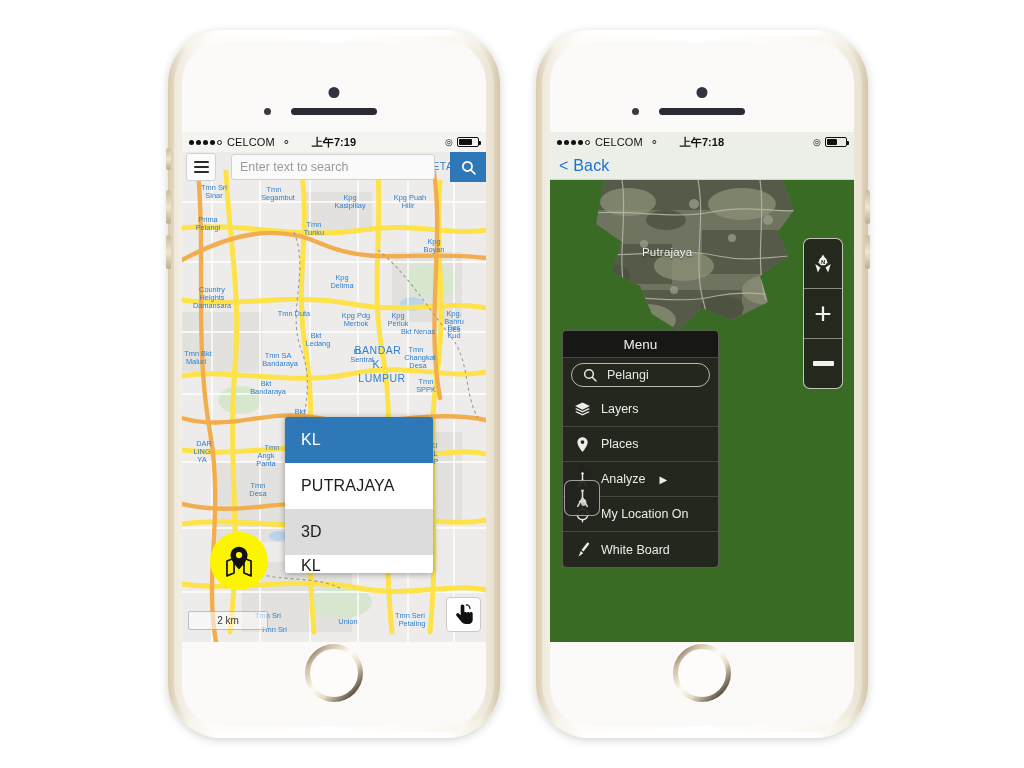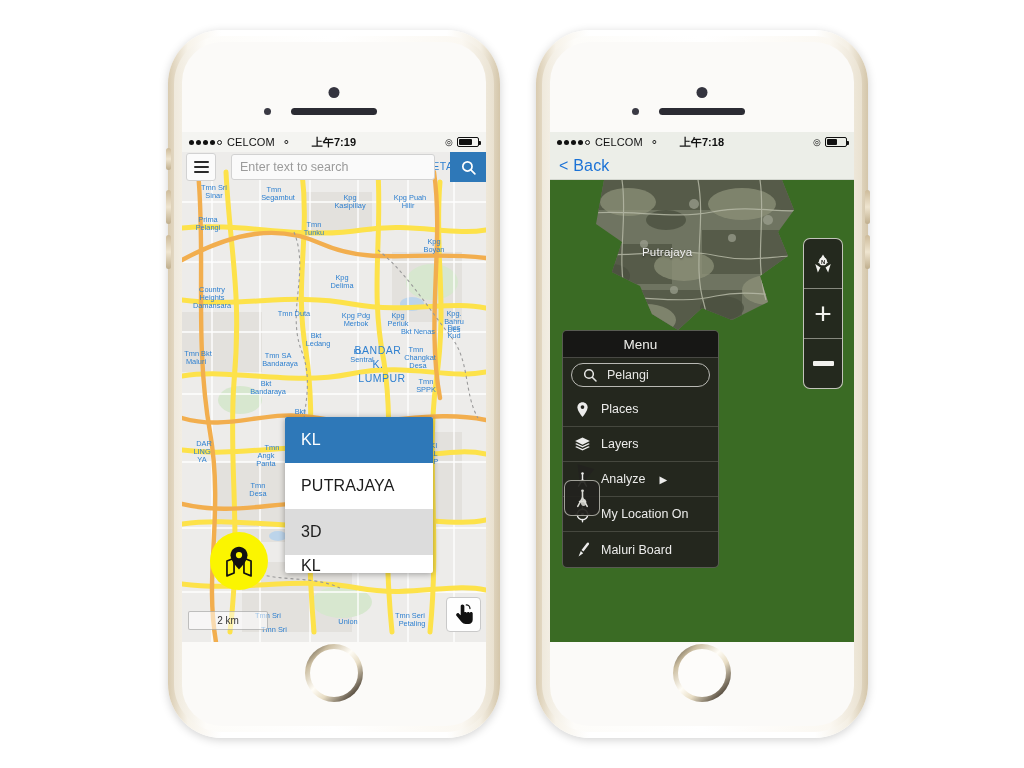--- a/index.html
+++ b/index.html
@@ -553,36 +553,36 @@
                   <circle cx="10.5" cy="10.5" r="6.5"></circle>
                     <path d="M15.4 15.4 L21 21" stroke-linecap="round"></path>
                 </svg>
               </span>
               <span>Pelangi</span>
             </div>
 
             <div class="menu-row">
               <span class="mi">
                 <svg viewBox="0 0 24 24" fill="#ececeb">
-                  <path d="M12 1.6 C8 1.6 4.8 4.8 4.8 8.8 C4.8 14.4 12 22.4 12 22.4 C12 22.4 19.2 14.4 19.2 8.8 C19.2 4.8 16 1.6 12 1.6 Z"></path>
-                  <circle cx="12" cy="8.6" r="2.6" fill="#24241f"></circle>
-                </svg>
-              </span>
-              <span>Places</span>
-            </div>
-
-            <div class="menu-row">
-              <span class="mi">
-                <svg viewBox="0 0 24 24" fill="#ececeb">
                   <path d="M12 2.2 L22.4 7.2 L12 12.2 L1.6 7.2 Z"></path>
                   <path d="M12 14.2 L3.6 10.2 L1.6 11.2 L12 16.2 L22.4 11.2 L20.4 10.2 Z"></path>
                   <path d="M12 18.4 L3.6 14.4 L1.6 15.4 L12 20.4 L22.4 15.4 L20.4 14.4 Z"></path>
                 </svg>
               </span>
               <span>Layers</span>
+            </div>
+
+            <div class="menu-row">
+              <span class="mi">
+                <svg viewBox="0 0 24 24" fill="#ececeb">
+                  <path d="M12 1.6 C8 1.6 4.8 4.8 4.8 8.8 C4.8 14.4 12 22.4 12 22.4 C12 22.4 19.2 14.4 19.2 8.8 C19.2 4.8 16 1.6 12 1.6 Z"></path>
+                  <circle cx="12" cy="8.6" r="2.6" fill="#24241f"></circle>
+                </svg>
+              </span>
+              <span>Places</span>
             </div>
 
             <div class="menu-row">
               <span class="mi">
                 <svg viewBox="0 0 24 24" fill="none" stroke="#ececeb" stroke-width="2" stroke-linecap="round">
                   <circle cx="12" cy="3.4" r="1.8" fill="#ececeb" stroke="none"></circle>
                   <path d="M12 5.4 L12 12"></path>
                     <path d="M12 12 L6.4 21.4"></path>
                     <path d="M12 12 L17.6 21.4"></path>
                   <path d="M8.4 15.6 L15.6 15.6"></path>
@@ -603,21 +603,21 @@
               <span>My Location On</span>
             </div>
 
             <div class="menu-row">
               <span class="mi">
                 <svg viewBox="0 0 24 24" fill="#ececeb">
                   <path d="M20.6 2.4 C19.8 1.8 18.8 2 18.2 2.8 L10.6 12.6 L13.4 14.8 L21 5 C21.6 4.2 21.4 3 20.6 2.4 Z"></path>
                   <path d="M9.6 14 L6.4 21.8 L13 17.2 Z"></path>
                 </svg>
               </span>
-              <span>Maluri Board</span>
+              <span>White Board</span>
             </div>
           </div>
 
           <div class="analyzebtn">
             <svg viewBox="0 0 24 24" fill="none" stroke="#dcdcd6" stroke-width="1.8" stroke-linecap="round">
               <circle cx="12" cy="3.2" r="1.6" fill="#dcdcd6" stroke="none"></circle>
               <path d="M12 5 L12 11.4"></path>
                 <path d="M12 11.4 L6.6 21"></path>
                 <path d="M12 11.4 L17.4 21"></path>
               <path d="M8.6 15.4 L15.4 15.4"></path>

